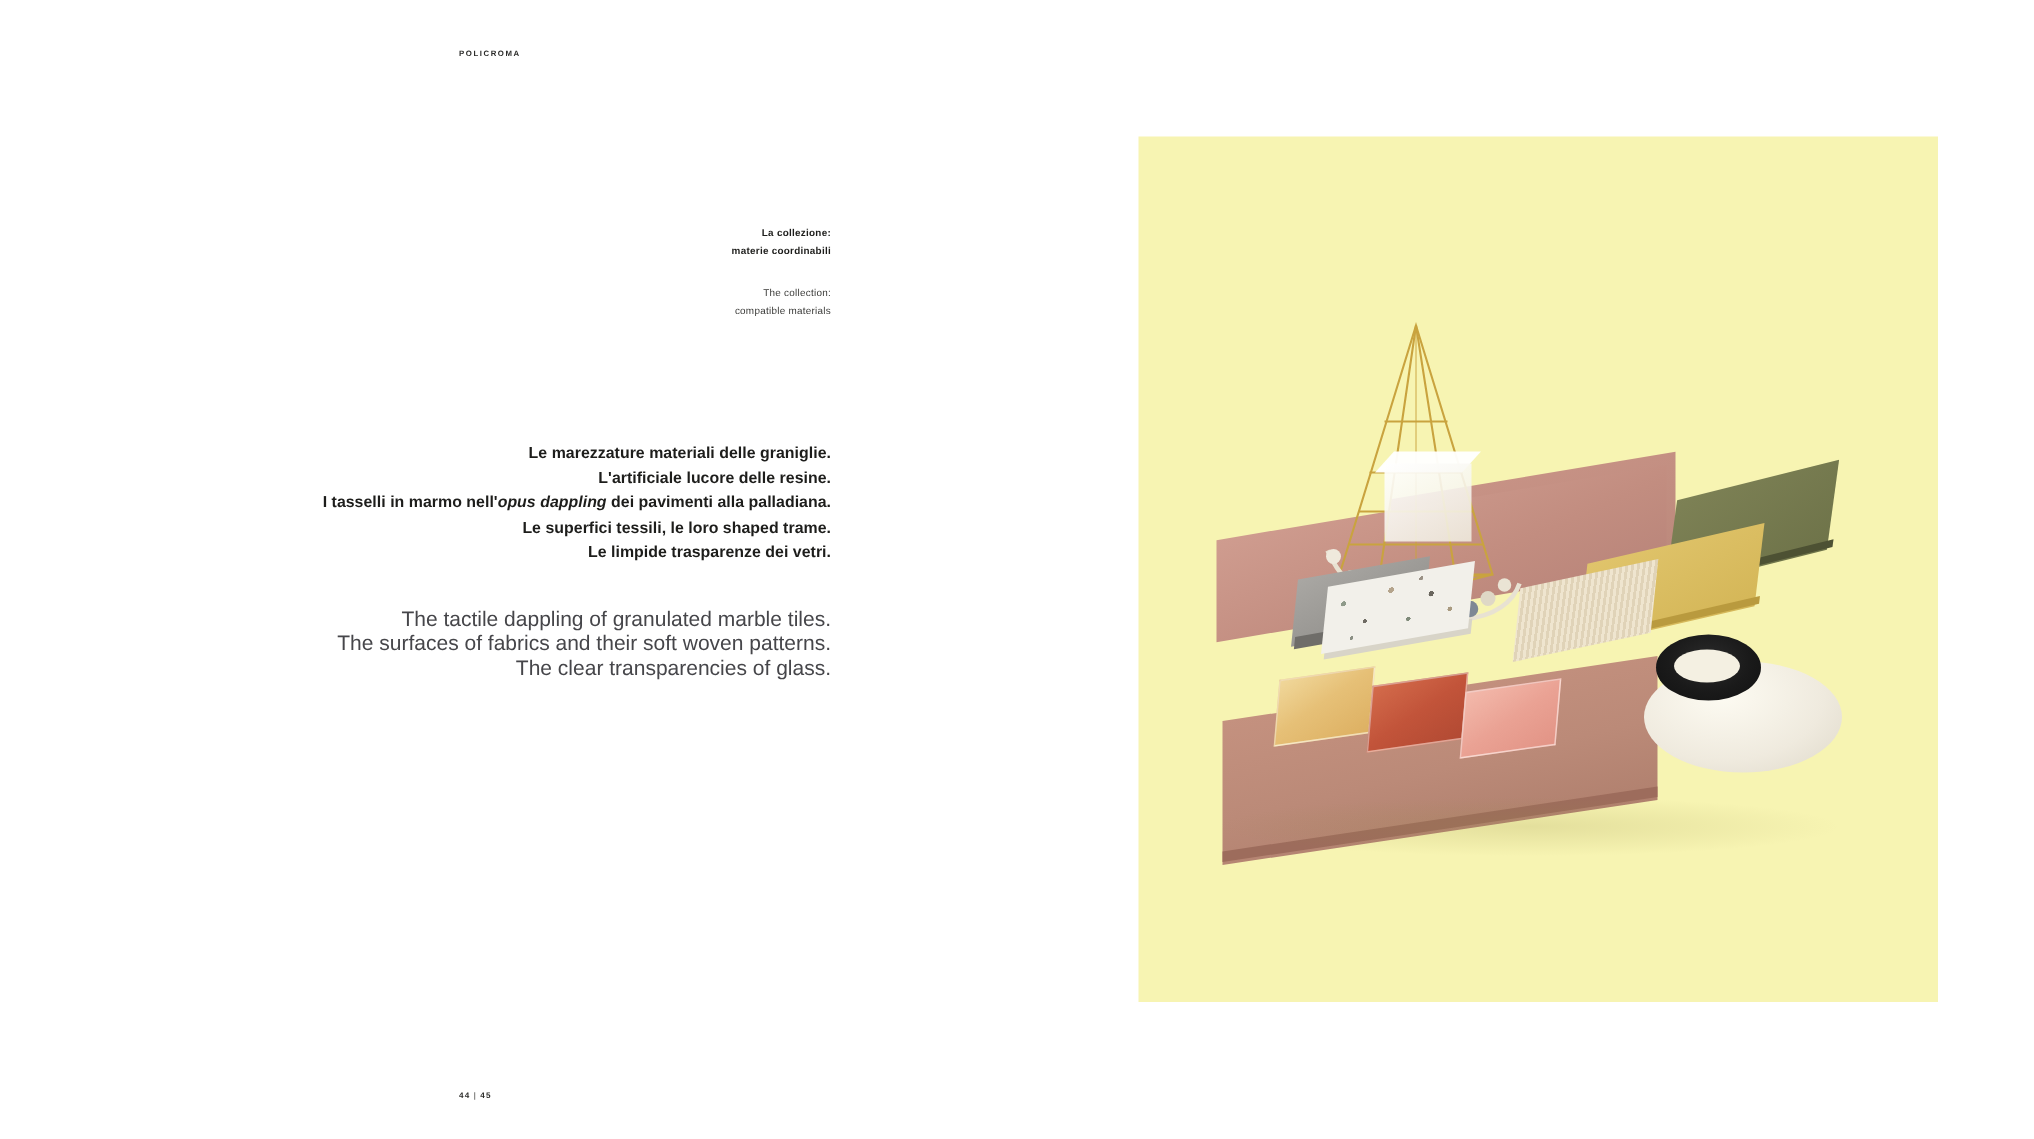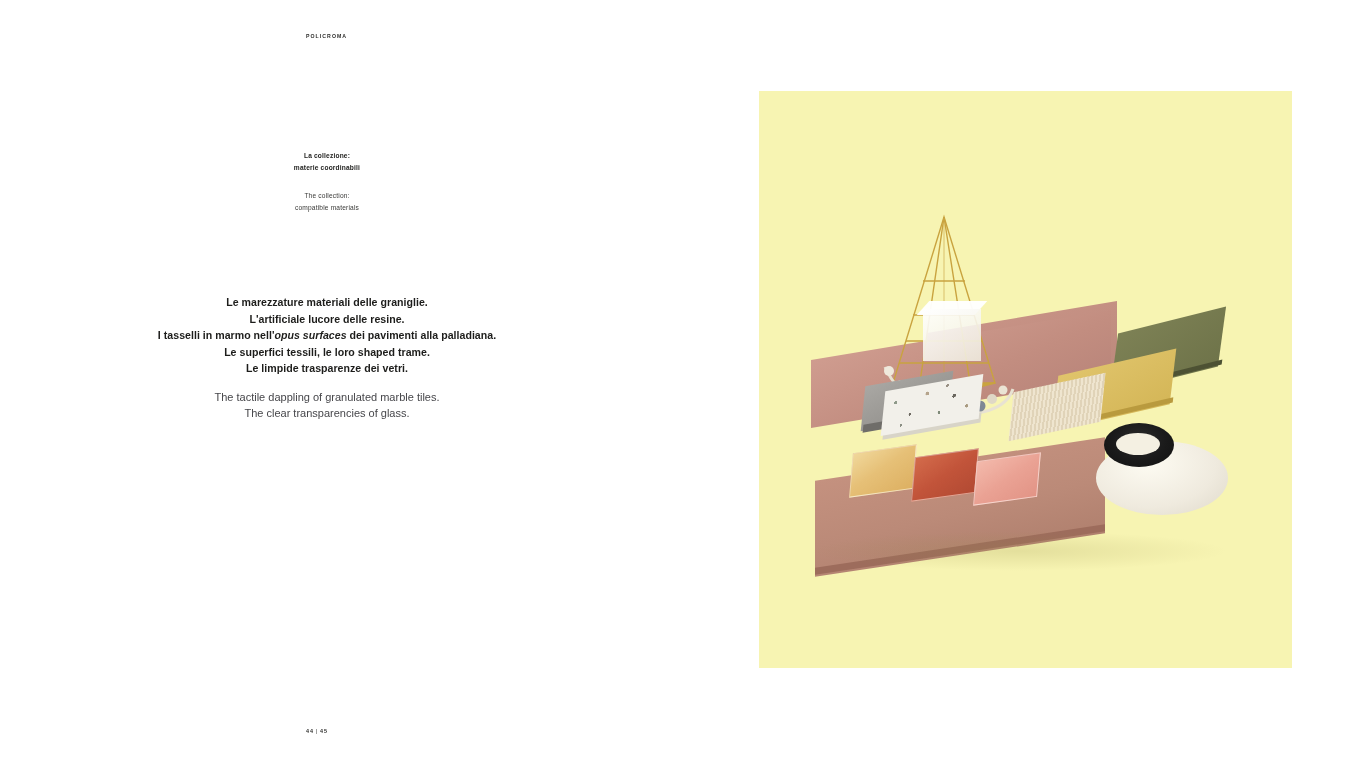--- a/index.html
+++ b/index.html
@@ -24,24 +24,24 @@
     font-size: 5.2px;
     letter-spacing: 1.05px;
     font-weight: 700;
     color: #2b2b29;
     text-transform: uppercase;
   }
 
   
   .text-col {
     position: absolute;
-    left: 116px;
+    left: 132px;
     top: 150px;
     width: 422px;
-    text-align: center;
+    text-align: right;
   }
 
   .section-title-it {
     font-size: 6.6px;
     font-weight: 700;
     line-height: 11.6px;
     letter-spacing: 0.18px;
     color: #1d1d1b;
   }
   .section-title-en {
@@ -59,22 +59,22 @@
     font-weight: 700;
     line-height: 16.5px;
     letter-spacing: 0.02px;
     color: #1d1d1b;
     white-space: nowrap;
   }
   .body-it .it-line { display: block; }
   .body-it em { font-style: italic; }
 
   .body-en {
-    margin-top: 12px;
-    font-size: 11px;
+    margin-top: 27px;
+    font-size: 14px;
     font-weight: 400;
     line-height: 16.6px;
     color: #46464a;
     white-space: nowrap;
   }
   .body-en .en-line { display: block; }
 
   
   .folio {
     position: absolute;
@@ -317,27 +317,28 @@
   </div>
 
   <div class="section-title-en">
     <span>The collection:</span><br>
     <span>compatible materials</span>
   </div>
 
   <div class="body-it">
     <span class="it-line">Le marezzature materiali delle graniglie.</span>
     <span class="it-line">L'artificiale lucore delle resine.</span>
-    <span class="it-line"><span>I tasselli in marmo nell'</span><em>opus surfaces</em><span> dei pavimenti alla palladiana.</span></span>
+    <span class="it-line"><span>I tasselli in marmo nell'</span><em>opus dappling</em><span> dei pavimenti alla palladiana.</span></span>
     <span class="it-line">Le superfici tessili, le loro shaped trame.</span>
     <span class="it-line">Le limpide trasparenze dei vetri.</span>
   </div>
 
   <div class="body-en">
     <span class="en-line">The tactile dappling of granulated marble tiles.</span>
+    <span class="en-line">The surfaces of fabrics and their soft woven patterns.</span>
     <span class="en-line">The clear transparencies of glass.</span>
   </div>
 </div>
 
 <div class="folio">
   <span>44</span><span class="sep">|</span><span>45</span>
 </div>
 
 <div class="plate">
   <div class="scene">

